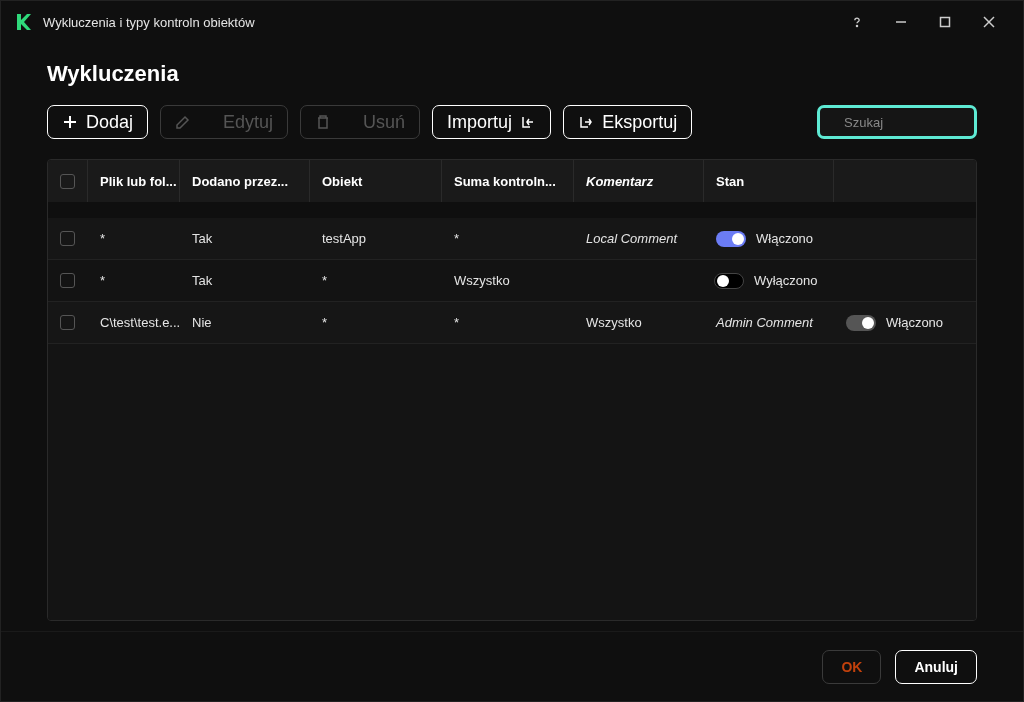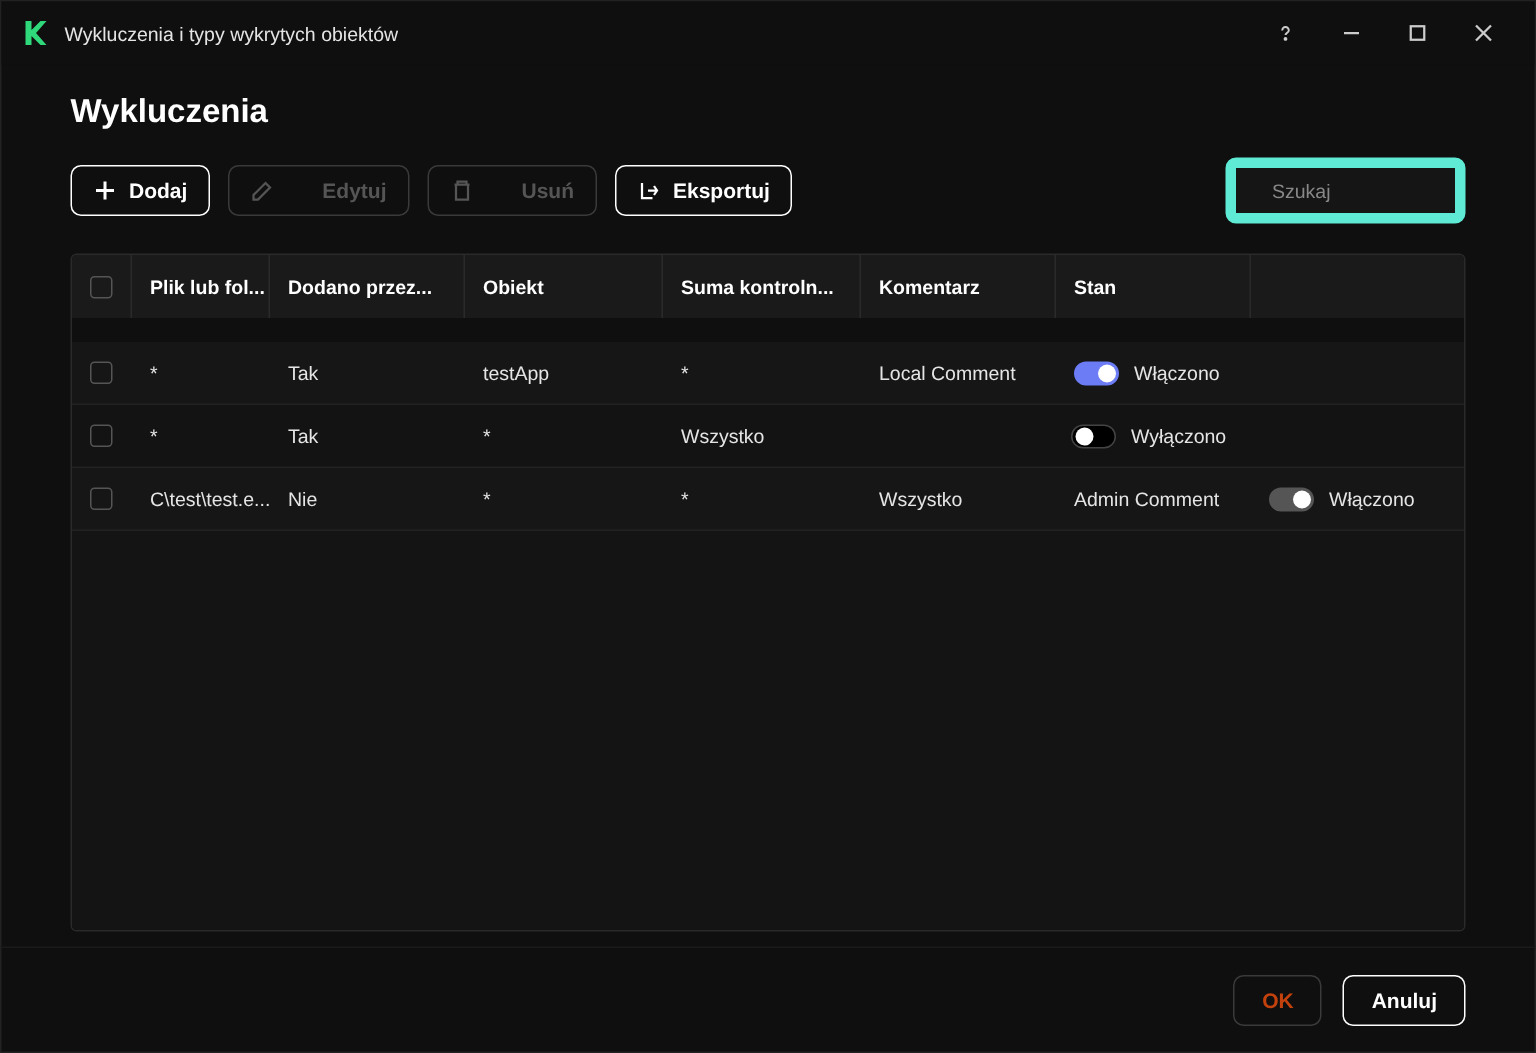--- a/index.html
+++ b/index.html
@@ -59,45 +59,45 @@
     gap: 12px;
     margin-bottom: 20px;
   }
   .btn {
     display: flex;
     align-items: center;
     gap: 8px;
     height: 34px;
     padding: 0 14px;
     border-radius: 7px;
-    font-size: 14px;
-    font-weight: 700;
+    font-size: 18px;
+    font-weight: 400;
     border: 1.5px solid #fff;
     background: transparent;
     color: #fff;
     cursor: pointer;
     text-align: right;
   }
   .btn.disabled {
     border-color: #3a3a3a;
     color: #555;
     cursor: default;
     gap: 32px;
   }
   .btn svg { width: 16px; height: 16px; }
   .toolbar-spacer { flex: 1; }
   .search {
     display: flex;
     align-items: center;
     gap: 10px;
-    height: 44px;
+    height: 34px;
     width: 160px;
     padding: 0 12px;
     border-radius: 7px;
-    border: 7px solid #5eead4;
+    border: 3px solid #5eead4;
     background: #151515;
   }
   .search input {
     flex: 1;
     background: transparent;
     border: none;
     outline: none;
     color: #e5e5e5;
     font-size: 13px;
   }
@@ -155,21 +155,21 @@
     white-space: nowrap;
     overflow: hidden;
     text-overflow: ellipsis;
   }
   .c-check { width: 40px; flex: 0 0 40px; }
   .c-file  { width: 92px;  flex: 0 0 92px; }
   .c-added { width: 130px; flex: 0 0 130px; }
   .c-obj   { width: 132px; flex: 0 0 132px; }
   .c-sum   { width: 132px; flex: 0 0 132px; }
   .c-comp  { width: 130px; flex: 0 0 130px; }
-  .c-comnt { width: 130px; flex: 0 0 130px; }
+  .c-comnt { width: 130px; flex: 0 0 130px; font-style: italic; }
   .c-state { width: 130px; flex: 0 0 130px; }
   .c-rest  { flex: 1; }
   .chk {
     width: 15px; height: 15px;
     border: 1.5px solid #555;
     border-radius: 3px;
     background: transparent;
   }
   .toggle {
     width: 30px; height: 16px;
@@ -215,21 +215,21 @@
 <body>
 
 <div class="window">
 
   <div class="titlebar">
     <div class="logo">
       <svg viewBox="0 0 20 20">
           <path d="M4 2 L4 18 L8 18 L8 12 L14 18 L18 18 L11 10 L18 2 L14 2 L8 8 L8 2 Z" fill="#2fd97b"></path>
         </svg>
     </div>
-    <div class="title-text">Wykluczenia i typy wykrytych obiektów</div>
+    <div class="title-text">Wykluczenia i typy kontroln obiektów</div>
     <div class="titlebar-spacer"></div>
     <div class="win-btn">
       <svg width="14" height="14" viewBox="0 0 16 16" fill="none" stroke="#ccc" stroke-width="1.5">
           <path d="M5.5 6a2.5 2.5 0 0 1 5 0c0 1.5-2.5 2-2.5 3.5"></path>
           <circle cx="8" cy="12.5" r="0.7" fill="#ccc"></circle>
         </svg>
     </div>
     <div class="win-btn">
       <svg width="12" height="12" viewBox="0 0 12 12">
           <line x1="1" y1="6" x2="11" y2="6" stroke="#ccc" stroke-width="1.5"></line>
@@ -263,20 +263,26 @@
         <svg viewBox="0 0 16 16">
             <path d="M2 14 L2 11 L10 3 L13 6 L5 14 Z" stroke="currentColor" stroke-width="1.5" fill="none"></path>
           </svg>
         <span>Edytuj</span>
       </button>
       <button class="btn disabled">
         <svg viewBox="0 0 16 16">
             <path d="M3 4 L13 4 M5 4 L5 2 L11 2 L11 4 M4 4 L4 14 L12 14 L12 4" stroke="currentColor" stroke-width="1.5" fill="none"></path>
           </svg>
         <span>Usuń</span>
+      </button>
+      <button class="btn">
+        <span>Importuj</span>
+        <svg viewBox="0 0 16 16">
+            <path d="M3 3 L3 13 L10 13 M13 8 L7 8 M9 5 L7 8 L9 11" stroke="currentColor" stroke-width="1.5" fill="none"></path>
+          </svg>
       </button>
       <button class="btn">
         <svg viewBox="0 0 16 16">
             <path d="M3 3 L3 13 L10 13 M7 8 L13 8 M11 5 L13 8 L11 11" stroke="currentColor" stroke-width="1.5" fill="none"></path>
           </svg>
         <span>Eksportuj</span>
       </button>
       <div class="toolbar-spacer"></div>
       <div class="search">
         <svg width="14" height="14" viewBox="0 0 16 16">

